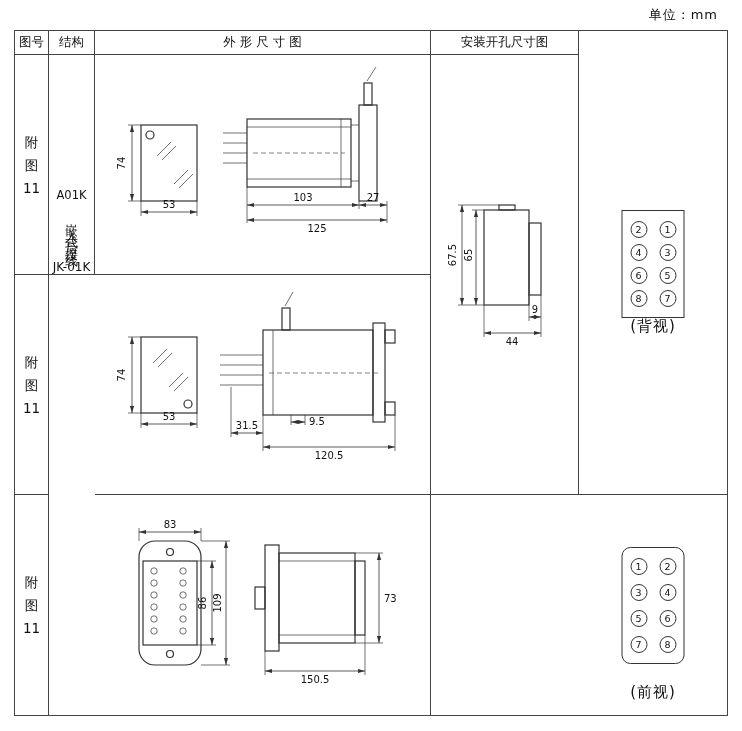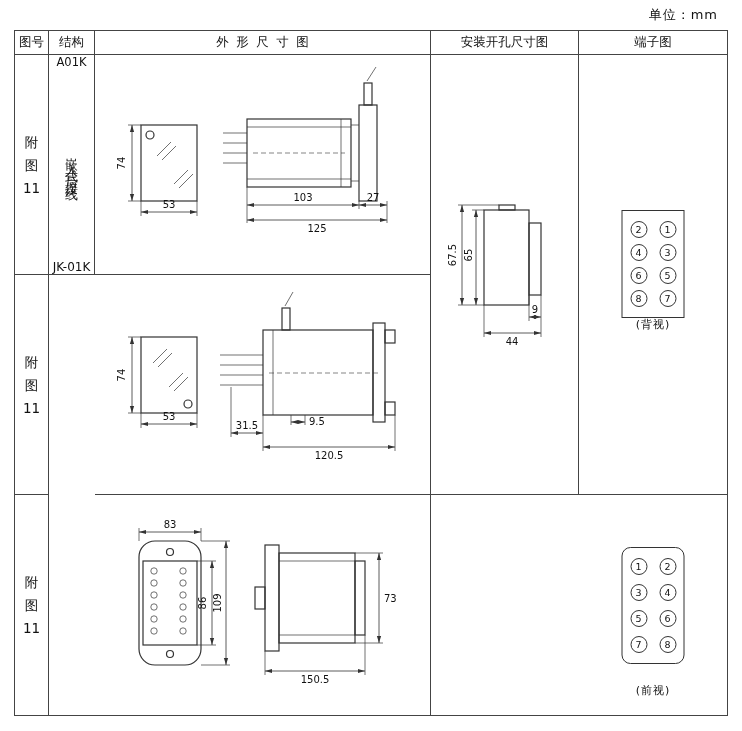--- a/index.html
+++ b/index.html
@@ -6,39 +6,39 @@
   body{font-family:"DejaVu Sans","Liberation Sans",sans-serif;color:#111;}
   .page{position:relative;width:742px;height:731px;background:#fff;overflow:hidden;}
   .unit{position:absolute;top:6px;right:24px;font-size:13px;letter-spacing:1px;}
   .tbl{position:absolute;left:14px;top:30px;width:714px;height:686px;box-sizing:border-box;
        border:1px solid #444;background:#fff;display:grid;
        grid-template-columns:34px 46px 336px 148px 148px;
        grid-template-rows:24px 220px 220px 220px;}
   .cell{position:relative;box-sizing:border-box;border-right:1px solid #444;border-bottom:1px solid #444;overflow:hidden;}
   .nbr{border-right:none;}
   .nbb{border-bottom:none;}
-  .hd{display:flex;align-items:center;justify-content:center;font-size:12.5px;white-space:nowrap;font-family:Liberation Mono, monospace;}
+  .hd{display:flex;align-items:center;justify-content:center;font-size:12.5px;white-space:nowrap;}
   .figc{display:flex;flex-direction:column;align-items:center;justify-content:center;gap:5px;font-size:13.5px;}
-  .structc{display:flex;flex-direction:column;align-items:center;justify-content:space-between;gap:11px;}
+  .structc{display:flex;flex-direction:column;align-items:center;justify-content:flex-end;gap:11px;}
   .model{font-size:11.5px;}
   .code{font-size:12px;white-space:nowrap;}
   .vdesc{writing-mode:vertical-rl;text-orientation:upright;letter-spacing:6px;font-size:13px;line-height:1;}
   .draw{display:block;}
   .draw .obj{stroke:#333;stroke-width:1.2;fill:none;}
   .draw .thin{stroke:#333;stroke-width:0.7;fill:none;}
   .draw .dim{stroke:#333;stroke-width:0.8;fill:none;}
   .draw .dash{stroke:#333;stroke-width:0.6;stroke-dasharray:5 3;fill:none;}
   .draw text{font-size:10px;fill:#111;font-family:"DejaVu Sans","Liberation Sans",sans-serif;}
   .term-box{position:absolute;left:50%;transform:translateX(-50%);display:grid;
             grid-template-columns:repeat(2,16px);column-gap:13px;row-gap:6px;
             padding:10px 8px;border:1.3px solid #333;background:#fff;justify-items:center;}
   .term-box.round{border-radius:9px;row-gap:9px;}
   .tnum{width:15px;height:15px;border:1.2px solid #333;border-radius:50%;
         display:flex;align-items:center;justify-content:center;font-size:9.5px;}
-  .term-cap{position:absolute;left:0;width:100%;text-align:center;font-size:11px;letter-spacing:1px;}
+  .term-cap{position:absolute;left:0;width:100%;text-align:center;font-size:15px;letter-spacing:1px;}
 </style>
 </head>
 <body>
 
 <svg width="0" height="0" style="position:absolute">
   <defs>
     <marker id="ar" viewBox="0 0 10 10" refX="10" refY="5" markerWidth="9" markerHeight="9" orient="auto-start-reverse">
       <path d="M0,2 L10,5 L0,8 z" fill="#333"></path>
     </marker>
   </defs>
@@ -47,21 +47,20 @@
 <div class="page">
 
   <div class="unit">单位：mm</div>
 
   <div class="tbl">
 
     <div class="cell hd" style="grid-area:1/1">图号</div>
     <div class="cell hd" style="grid-area:1/2">结构</div>
     <div class="cell hd" style="grid-area:1/3">外 形 尺 寸 图</div>
     <div class="cell hd" style="grid-area:1/4">安装开孔尺寸图</div>
-    <div class="cell hd nbr" style="grid-area:1/5">端子图</div>
 
     <div class="cell figc" style="grid-area:2/1">
       <span>附</span>
       <span>图</span>
       <span>11</span>
     </div>
     <div class="cell structc" style="grid-area:2/2">
       <span class="model">A01K</span>
       <span class="vdesc">嵌入式后接线</span>
       <span class="code">JK-01K</span>

